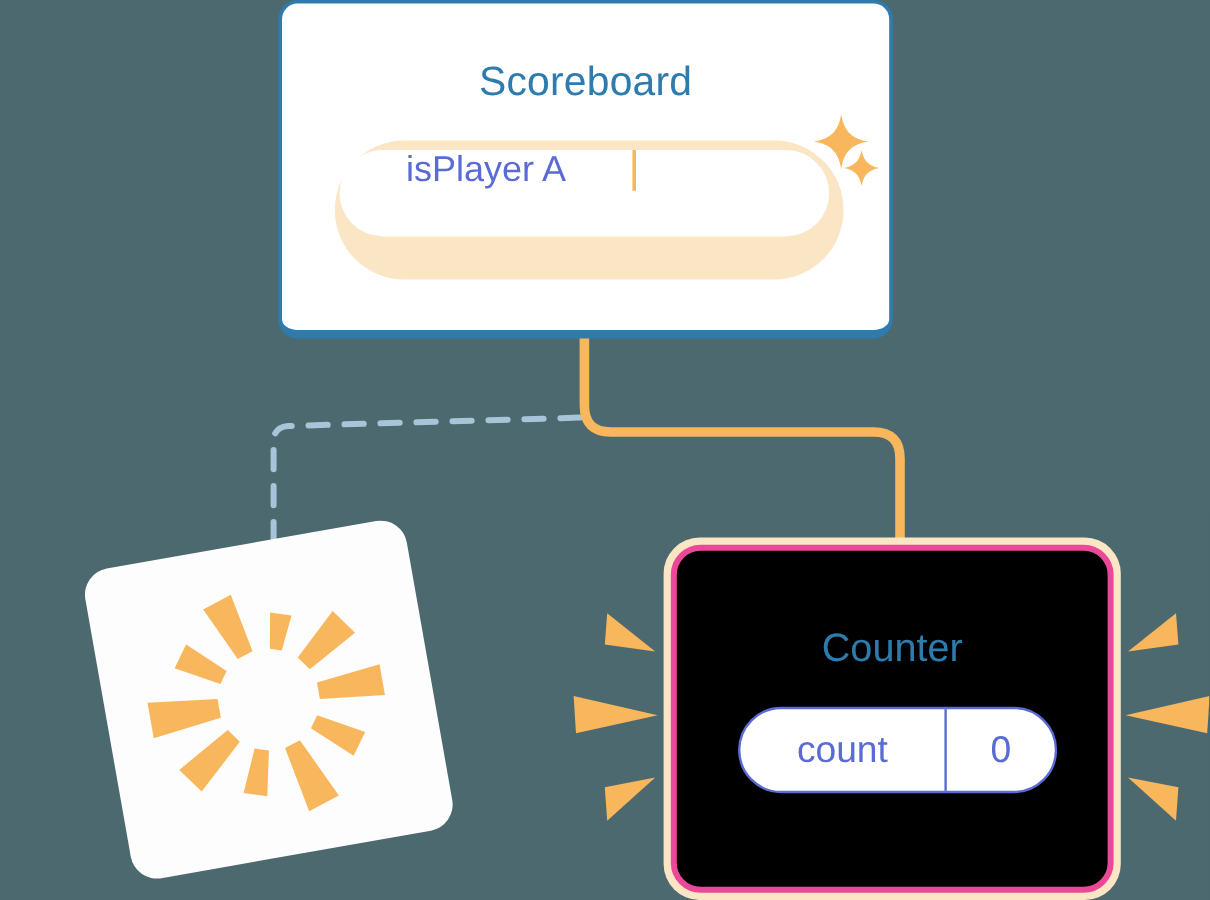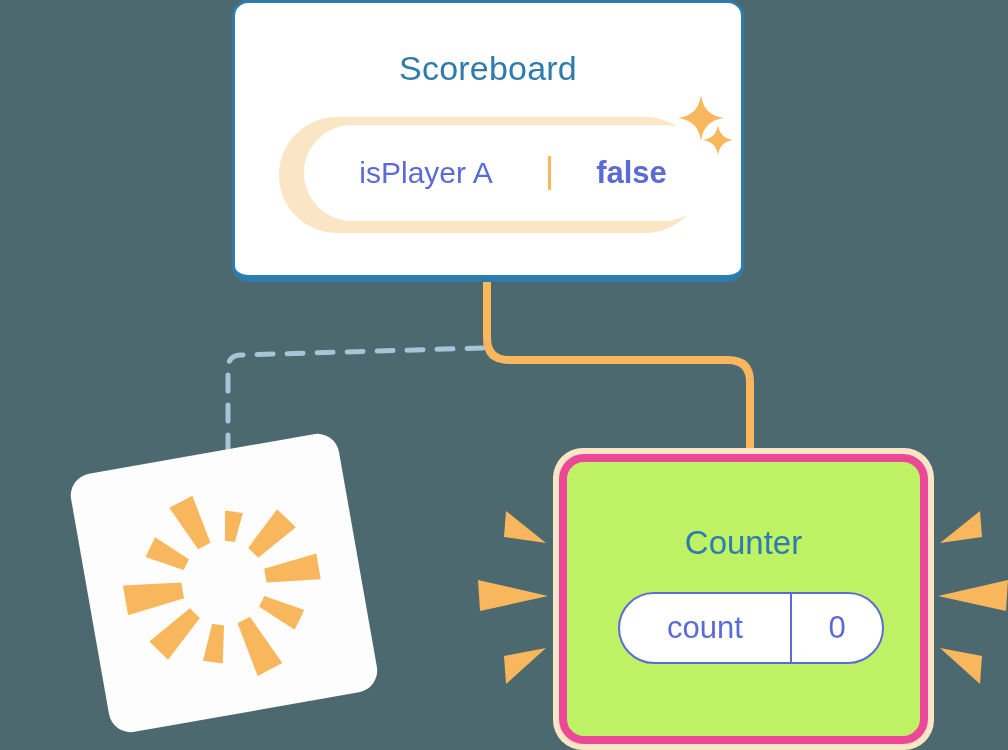--- a/index.html
+++ b/index.html
@@ -59,30 +59,30 @@
     left: 44px;
     top: 114px;
     width: 424px;
     height: 116px;
     border-radius: 58px;
     background: #fae6c4;
     z-index: 2;
   }
   .sb-pill {
     position: absolute;
-    left: 25px;
+    left: 4px;
     top: 8px;
     width: 408px;
-    height: 96px;
+    height: 72px;
     box-sizing: border-box;
     border: 5px solid #f9b košt;
     border-radius: 50px;
     background: #ffffff;
     display: flex;
-    align-items: center;
+    align-items: flex-start;
   }
   .sb-pill {
     border-color: #f8b75c;
   }
   .sb-key {
     flex: 0 0 247px;
     display: flex;
     align-items: center;
     justify-content: center;
     font-size: 30px;
@@ -137,23 +137,23 @@
     background: #fae6c4;
     z-index: 5;
   }
   .ct-card {
     position: absolute;
     left: 6px;
     top: 6px;
     width: 369px;
     height: 290px;
     box-sizing: border-box;
-    border: 8px solid #ec4899;
+    border: 5px solid #ec4899;
     border-radius: 25px;
-    background: #bef264;
+    background: #000000;
   }
   .ct-title {
     position: absolute;
     left: 0;
     right: 0;
     top: 62px;
     text-align: center;
     font-size: 33px;
     color: #2e7cad;
   }
@@ -210,21 +210,20 @@
 
     <path d="M 487,280 L 487,338 Q 487,360 509,360 L 728,360 Q 750,360 750,382 L 750,458" fill="none" stroke="#f8b75c" stroke-width="8" stroke-linecap="butt"></path>
   </svg>
 
   <div class="sb-card">
     <div class="sb-title">Scoreboard</div>
 
     <div class="sb-pill-glow">
       <div class="sb-pill">
         <div class="sb-key">isPlayer A</div>
-        <div class="sb-val" style="font-weight: bold;">false</div>
       </div>
     </div>
   </div>
 
   <svg class="sparkle" style="left:675px; top:92px; width:52px; height:52px;" viewBox="0 0 52 52">
     <path d="M26 3 C28 17 35 24 49 26 C35 28 28 35 26 49 C24 35 17 28 3 26 C17 24 24 17 26 3 Z" fill="#f8b75c"></path>
   </svg>
   <svg class="sparkle" style="left:701px; top:123px; width:34px; height:34px;" viewBox="0 0 34 34">
     <path d="M17 2 C18.5 11 23 15.5 32 17 C23 18.5 18.5 23 17 32 C15.5 23 11 18.5 2 17 C11 15.5 15.5 11 17 2 Z" fill="#f8b75c"></path>
   </svg>

